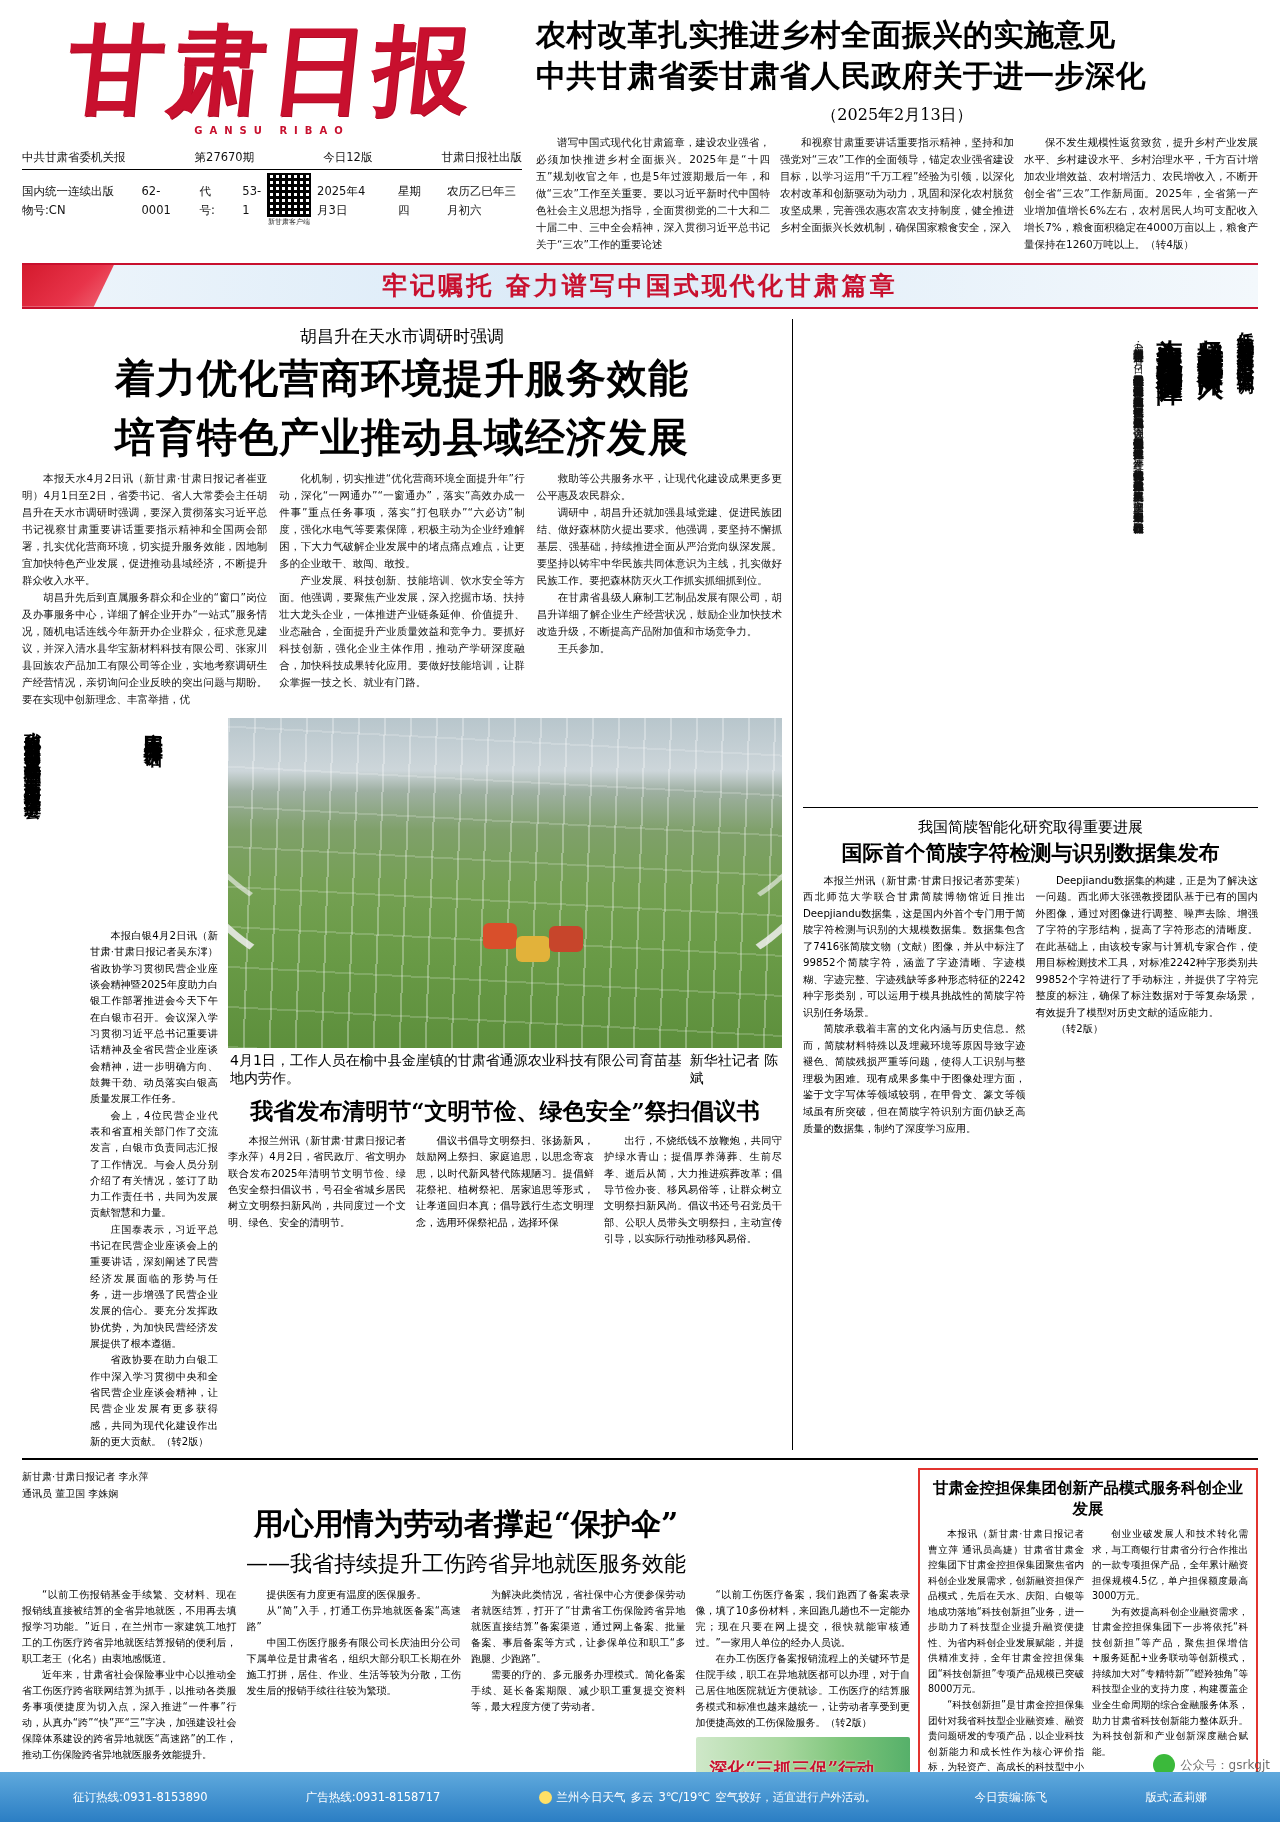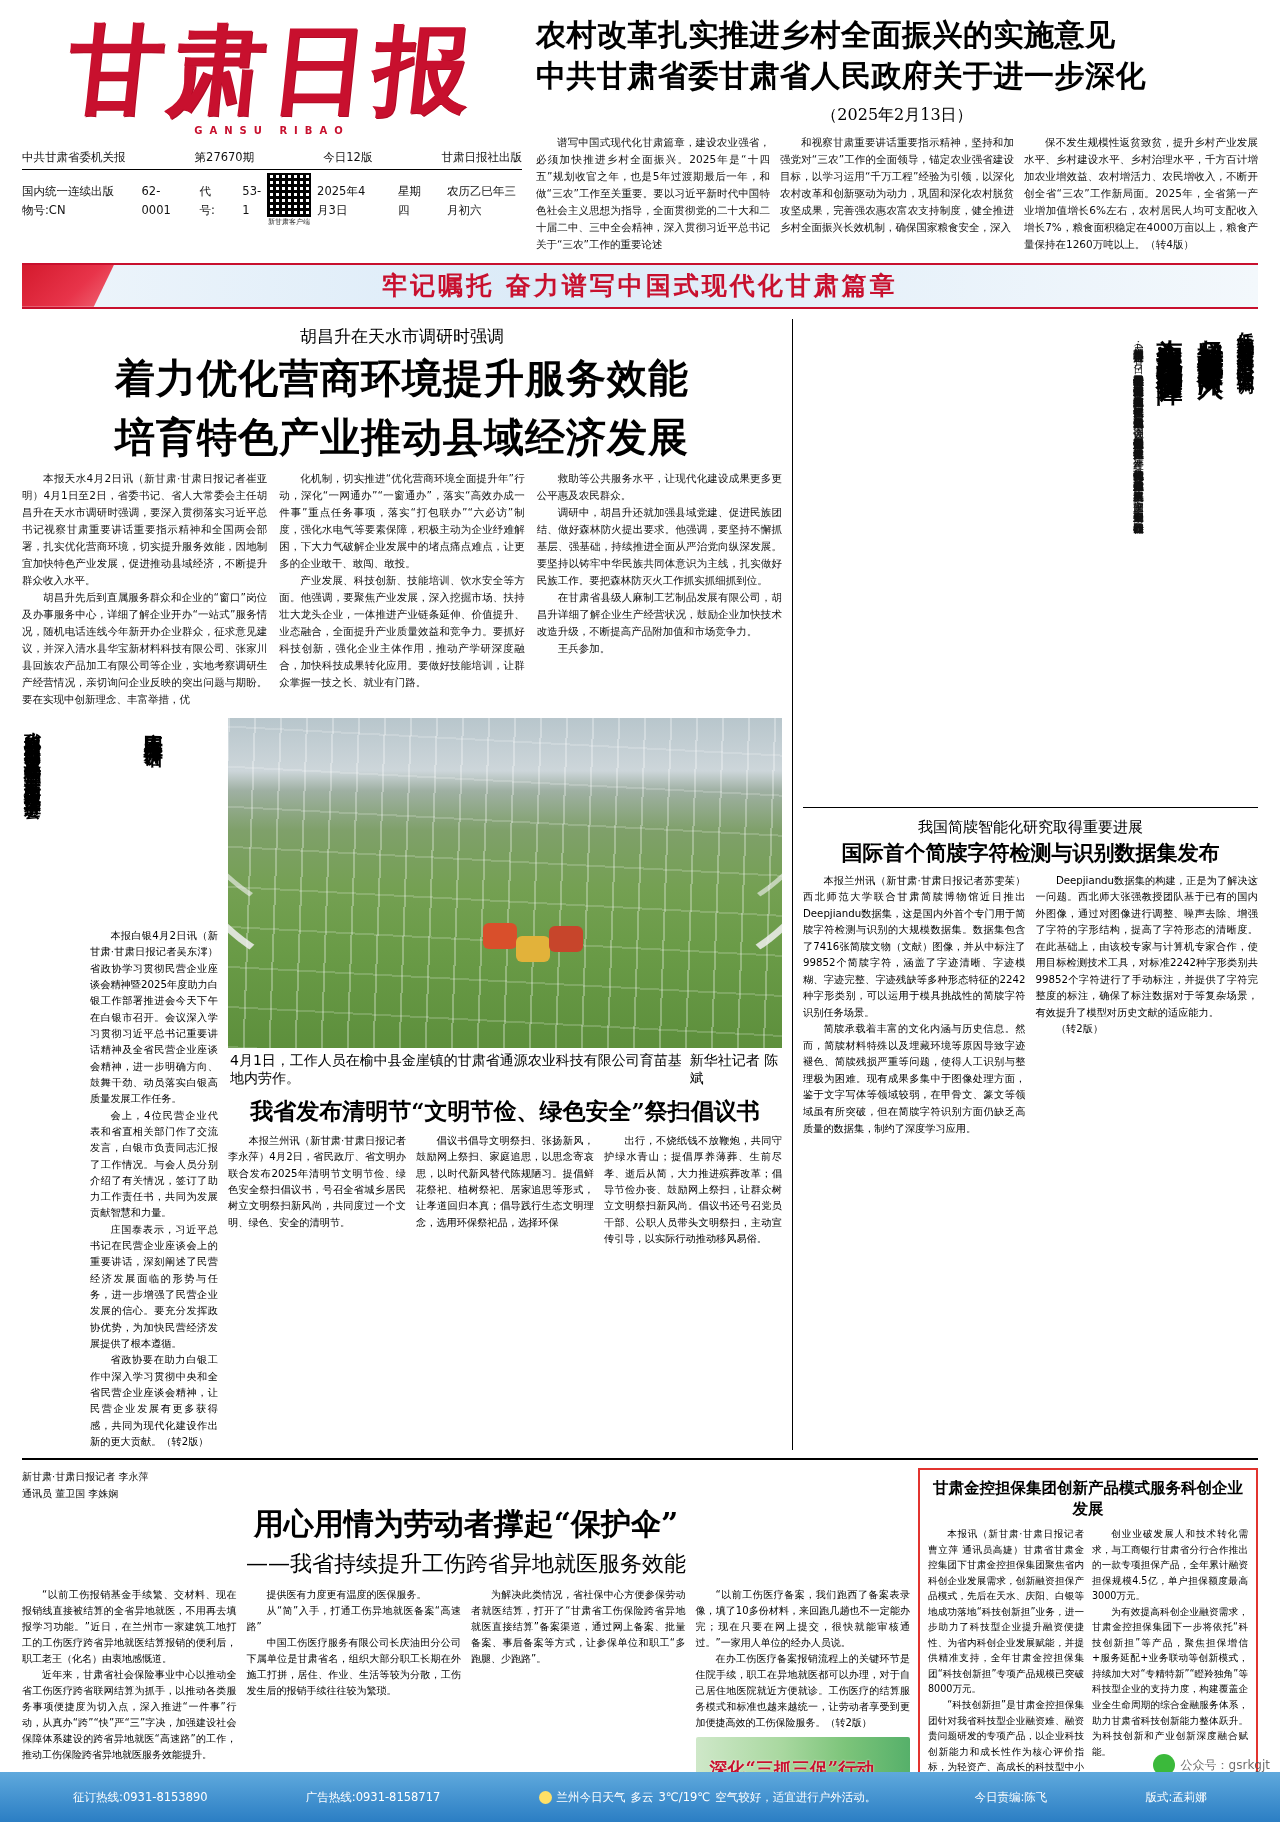--- a/index.html
+++ b/index.html
@@ -408,21 +408,21 @@
           </div>
           <div class="sub-title">我省发布清明节“文明节俭、绿色安全”祭扫倡议书</div>
           <div class="sub-cols">
             <div class="c">
                 <p>本报兰州讯（新甘肃·甘肃日报记者李永萍）4月2日，省民政厅、省文明办联合发布2025年清明节文明节俭、绿色安全祭扫倡议书，号召全省城乡居民树立文明祭扫新风尚，共同度过一个文明、绿色、安全的清明节。</p>
               </div>
             <div class="c">
                 <p>倡议书倡导文明祭扫、张扬新风，鼓励网上祭扫、家庭追思，以思念寄哀思，以时代新风替代陈规陋习。提倡鲜花祭祀、植树祭祀、居家追思等形式，让孝道回归本真；倡导践行生态文明理念，选用环保祭祀品，选择环保</p>
               </div>
             <div class="c">
-                <p>出行，不烧纸钱不放鞭炮，共同守护绿水青山；提倡厚养薄葬、生前尽孝、逝后从简，大力推进殡葬改革；倡导节俭办丧、鼓励网上祭扫，让群众树立文明祭扫新风尚。倡议书还号召党员干部、公职人员带头文明祭扫，主动宣传引导，以实际行动推动移风易俗。</p>
+                <p>出行，不烧纸钱不放鞭炮，共同守护绿水青山；提倡厚养薄葬、生前尽孝、逝后从简，大力推进殡葬改革；倡导节俭办丧、移风易俗等，让群众树立文明祭扫新风尚。倡议书还号召党员干部、公职人员带头文明祭扫，主动宣传引导，以实际行动推动移风易俗。</p>
               </div>
           </div>
         </div>
       </div>
     </div>
 
     <div class="right-main"></div>
 
     <div class="right-col">
       <div class="vert-wrap">
@@ -467,20 +467,21 @@
           <p>“以前工伤报销基金手续繁、交材料、现在报销线直接被结算的全省异地就医，不用再去填报学习功能。”近日，在兰州市一家建筑工地打工的工伤医疗跨省异地就医结算报销的便利后，职工老王（化名）由衷地感慨道。</p>
           <p>近年来，甘肃省社会保险事业中心以推动全省工伤医疗跨省联网结算为抓手，以推动各类服务事项便捷度为切入点，深入推进“一件事”行动，从真办“跨”“快”严“三”字决，加强建设社会保障体系建设的跨省异地就医“高速路”的工作，推动工伤保险跨省异地就医服务效能提升。</p>
         </div>
         <div class="c">
           <p>提供医有力度更有温度的医保服务。</p>
           <p>从“简”入手，打通工伤异地就医备案“高速路”</p>
           <p>中国工伤医疗服务有限公司长庆油田分公司下属单位是甘肃省名，组织大部分职工长期在外施工打拼，居住、作业、生活等较为分散，工伤发生后的报销手续往往较为繁琐。</p>
         </div>
         <div class="c">
           <p>为解决此类情况，省社保中心方便参保劳动者就医结算，打开了“甘肃省工伤保险跨省异地就医直接结算”备案渠道，通过网上备案、批量备案、事后备案等方式，让参保单位和职工“多跑腿、少跑路”。</p>
+          <p>需要的疗的、多元服务办理模式。简化备案手续、延长备案期限、减少职工重复提交资料等，最大程度方便了劳动者。</p>
         </div>
         <div class="c">
           <p>“以前工伤医疗备案，我们跑西了备案表录像，填了10多份材料，来回跑几趟也不一定能办完；现在只要在网上提交，很快就能审核通过。”一家用人单位的经办人员说。</p>
           <p>在办工伤医疗备案报销流程上的关键环节是住院手续，职工在异地就医都可以办理，对于自己居住地医院就近方便就诊。工伤医疗的结算服务模式和标准也越来越统一，让劳动者享受到更加便捷高效的工伤保险服务。（转2版）</p>
           <div class="promo">
             <div class="ptxt">深化“三抓三促”行动</div>
             <div class="ptxt2">身边事</div>
             <div class="bld"></div>
           </div>
         </div>

